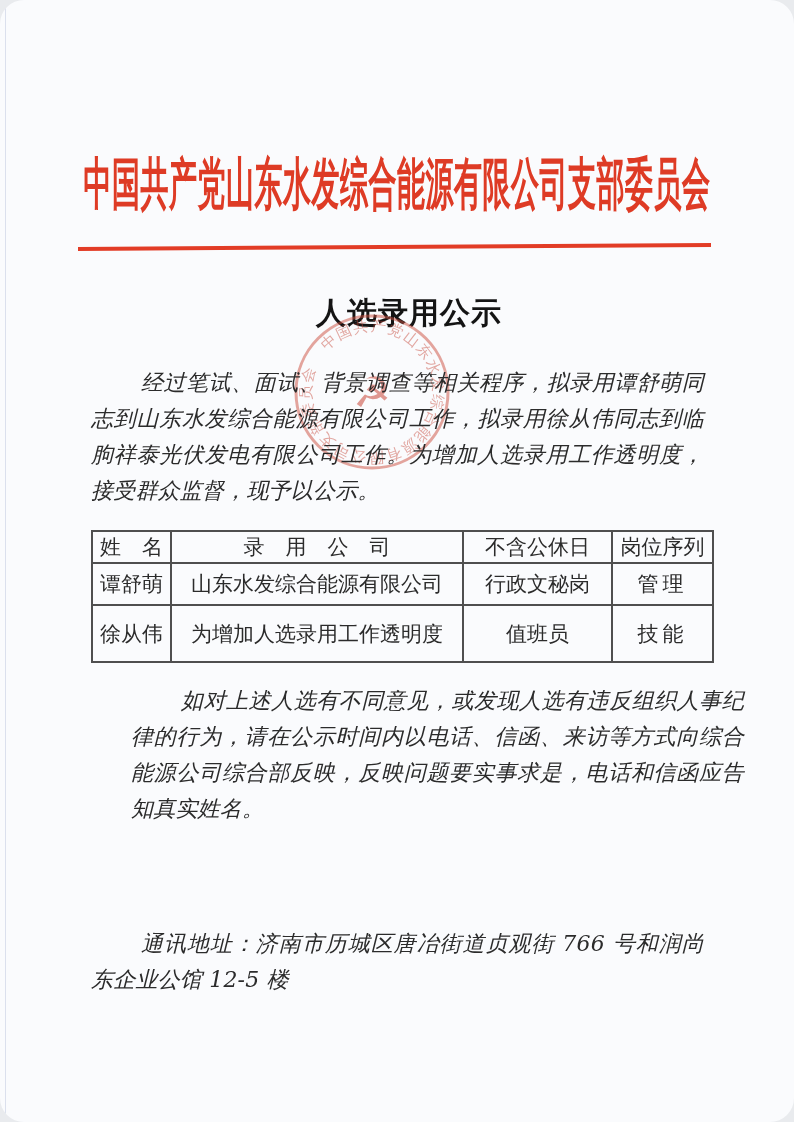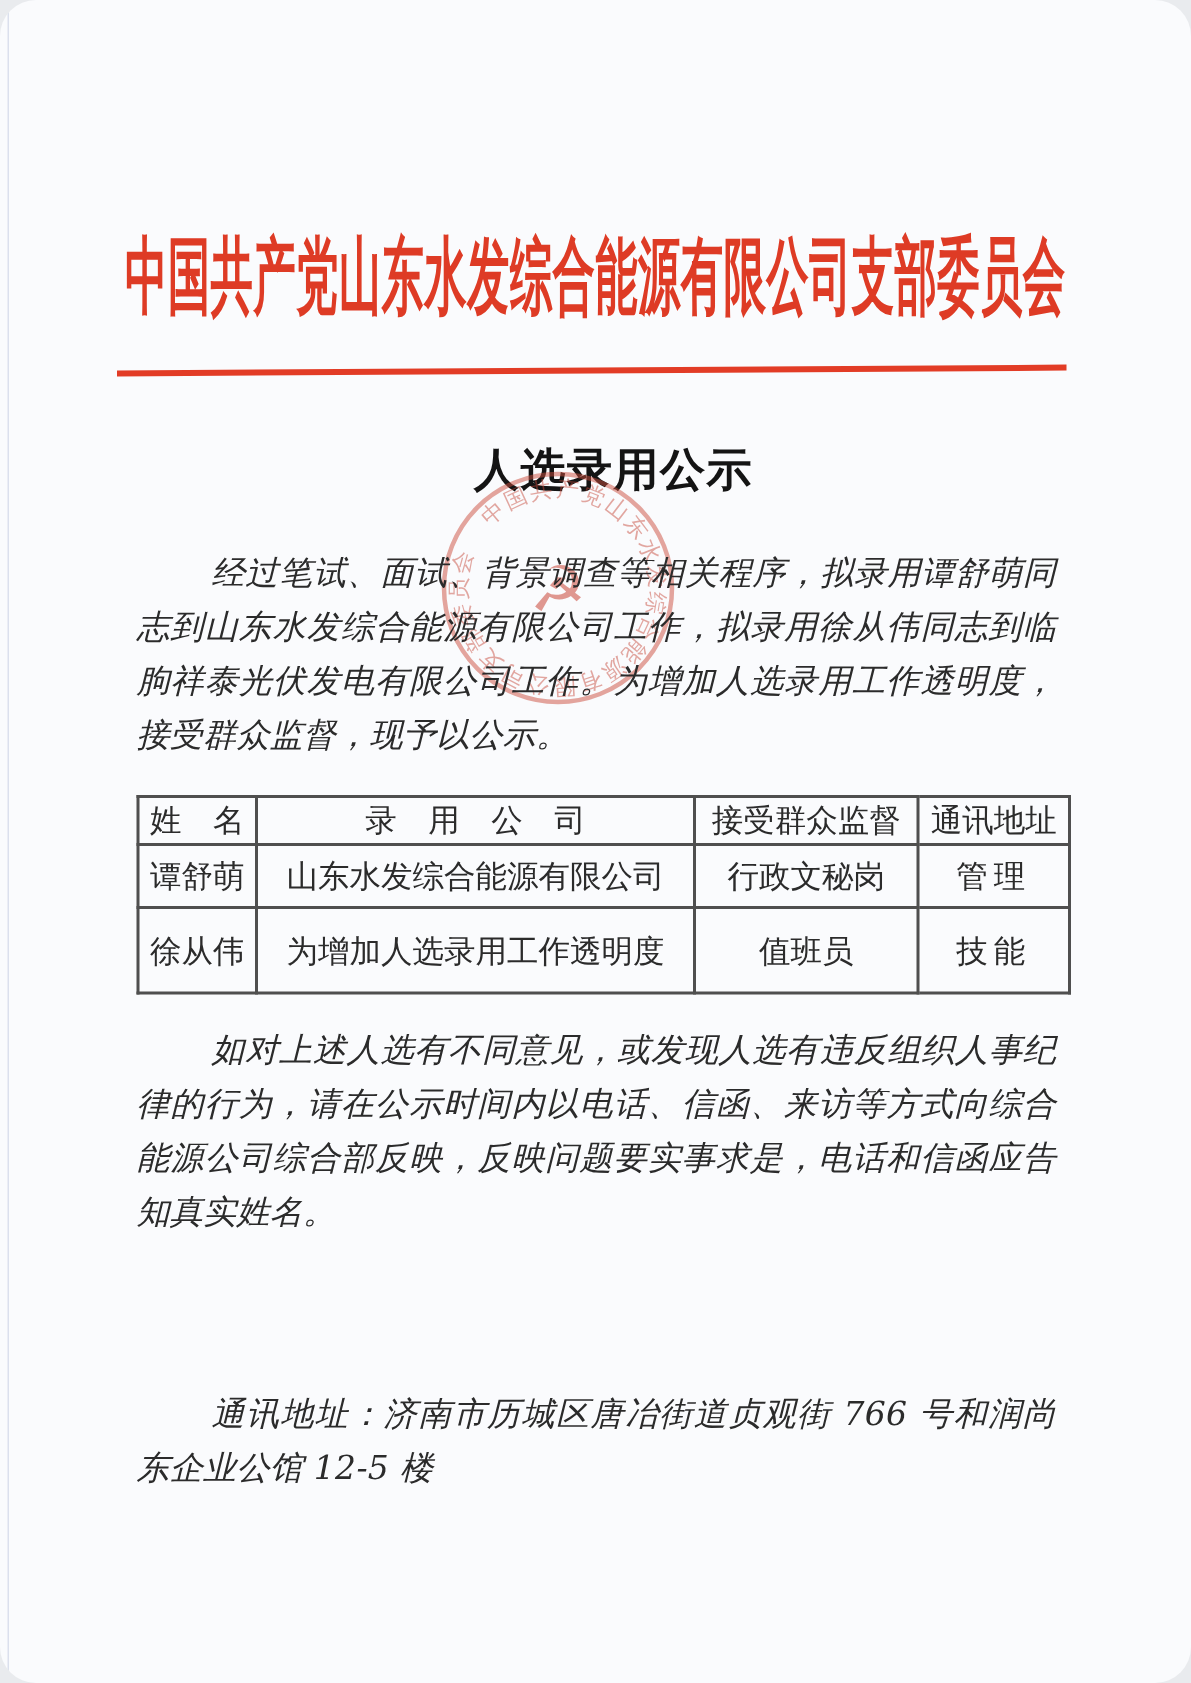--- a/index.html
+++ b/index.html
@@ -41,21 +41,21 @@
   .stamp-text { font-size:15px; letter-spacing:1.5px; fill:rgba(198,74,58,0.48);
     font-family:"DejaVu Serif","Liberation Serif",serif; }
   .stamp-emblem { font-size:42px; fill:rgba(200,70,55,0.55);
     text-anchor:middle; font-family:"DejaVu Sans","Liberation Sans",sans-serif; }
   .para {
     position:absolute; left:91px; width:613px; margin:0; z-index:1;
     font-size:22px; line-height:36px; letter-spacing:0.2px;
     text-align:justify; text-indent:50px;font-style:italic;
   }
   .p1 { top:365px; }
-  .p2 { top:683px; }
+  .p2 { top:683px;margin-left:40px; }
   .p3 { top:830px; }
   .p4 { top:902px;margin-top:24px; }
   .rec-table {
     position:absolute; left:91px; top:530px; width:621px; z-index:1;
     border-collapse:collapse; table-layout:fixed;
     font-size:21px; color:#2b2b2b;
   }
   .rec-table th, .rec-table td {
     border:2px solid #4f4f4f; font-weight:normal;
     text-align:center; vertical-align:middle;
@@ -104,22 +104,22 @@
     <colgroup>
       <col class="col-name">
         <col class="col-company">
         <col class="col-post">
         <col class="col-series">
     </colgroup>
     <tbody>
       <tr class="tr-head">
         <th>姓　名</th>
         <th>录　用　公　司</th>
-        <th>接受群众监督</th>
-        <th>通讯地址</th>
+        <th>不含公休日</th>
+        <th>岗位序列</th>
       </tr>
       <tr class="tr-row1">
         <td>谭舒萌</td>
         <td>山东水发综合能源有限公司</td>
         <td>行政文秘岗</td>
         <td class="series-cell">管理</td>
       </tr>
       <tr class="tr-row2">
         <td>徐从伟</td>
         <td>为增加人选录用工作透明度</td>

